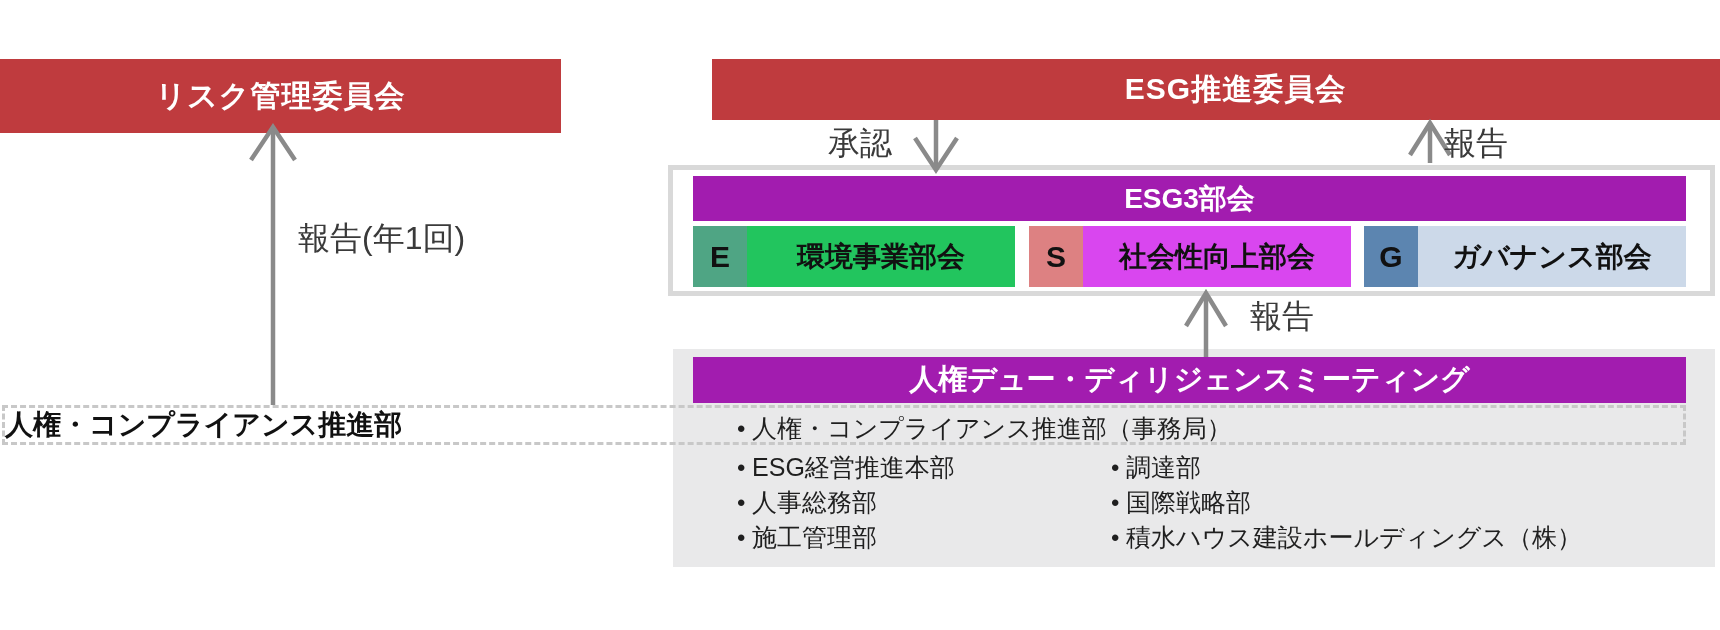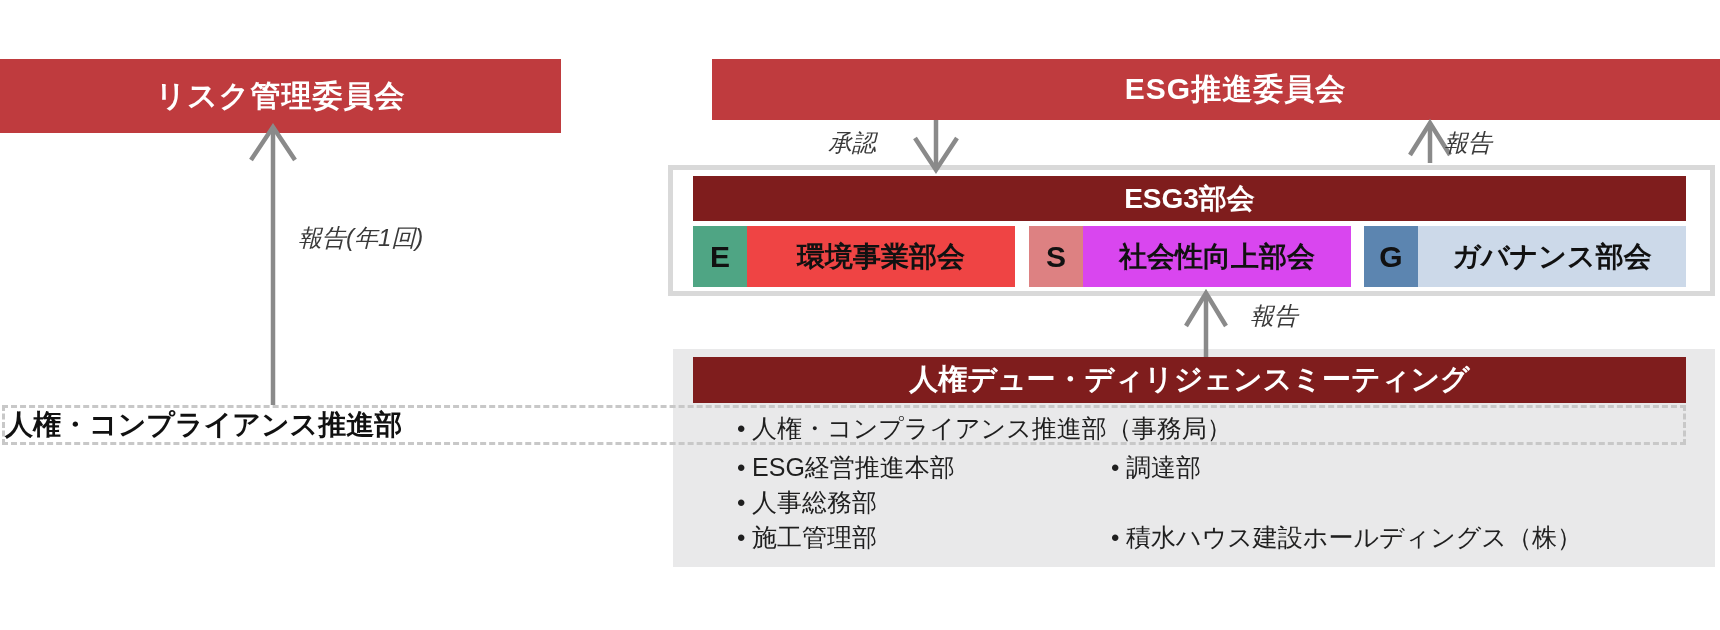--- a/index.html
+++ b/index.html
@@ -22,41 +22,41 @@
   #left-banner{left:0;top:59px;width:561px;height:74px;}
   #right-banner{left:668px;top:59px;width:1047px;height:61px;margin-left:44px;}
 
   #esg3-box{
     left:668px;top:165px;width:1047px;height:131px;
     background:#ffffff;
     border:5px solid #d9d9d9;
     box-sizing:border-box;
   }
   .black-header{
-    background:#7f1d1d;color:#ffffff;
+    background:#a21caf;color:#ffffff;
     font-weight:bold;
     display:flex;align-items:center;justify-content:center;
   }
   #esg3-header{left:693px;top:176px;width:993px;height:45px;font-size:28px;z-index:2;}
   .subcol{top:226px;height:61px;display:flex;z-index:2;}
   .subcol .sq{
     width:54px;height:61px;
     display:flex;align-items:center;justify-content:center;
     font-weight:bold;font-size:30px;color:#111111;
     flex:0 0 54px;
   }
   .subcol .body{
     flex:1;display:flex;align-items:center;justify-content:center;
     font-weight:bold;font-size:28px;color:#111111;
   }
   #subcol-e{left:693px;width:322px;}
   #subcol-s{left:1029px;width:322px;}
   #subcol-g{left:1364px;width:322px;}
   #sq-e{background:#4fa584;}
-  #body-e{background:#ef4444;}
+  #body-e{background:#22c55e;}
   #sq-s{background:#dd8182;}
   #body-s{background:#d946ef;}
   #sq-g{background:#5c85b0;}
   #body-g{background:#ccd9e9;}
 
   #gray-box{
     left:673px;top:349px;width:1042px;height:218px;
     background:#e9e9ea;
   }
   #meeting-header{left:693px;top:357px;width:993px;height:46px;font-size:29px;z-index:2;}
@@ -74,22 +74,22 @@
     z-index:5;
     background:transparent;
     display:flex;align-items:center;
   }
   #dashed-label{
     font-weight:bold;font-size:28px;color:#111111;
     white-space:nowrap;
   }
 
   .arrow-label{
-    font-size:24px;color:#3a3a3a;
-    white-space:nowrap;z-index:3;line-height:32px;font-style:italic;
+    font-size:32px;color:#3a3a3a;
+    white-space:nowrap;z-index:3;line-height:32px;
   }
   #label-report-left{left:298px;top:222px;}
   #label-approval{left:828px;top:127px;}
   #label-report-top{left:1444px;top:127px;}
   #label-report-mid{left:1250px;top:300px;}
 
   #arrow-svg{left:0;top:0;width:1720px;height:630px;z-index:3;pointer-events:none;}
   #arrow-svg path{stroke:#8a8a8a;stroke-width:4.5;fill:none;}
 </style>
 </head>
@@ -151,19 +151,20 @@
     <span>人権デュー・ディリジェンスミーティング</span>
   </div>
 
   <div class="abs bullet" style="left:737px;top:411px;">人権・コンプライアンス推進部（事務局）</div>
 
   <div class="abs bullet" style="left:737px;top:450px;">ESG経営推進本部</div>
   <div class="abs bullet" style="left:737px;top:520px;">施工管理部</div>
   <div class="abs bullet" style="left:737px;top:485px;">人事総務部</div>
 
   <div class="abs bullet" style="left:1111px;top:450px;">調達部</div>
+  <div class="abs bullet" style="left:1111px;top:485px;">国際戦略部</div>
   <div class="abs bullet" style="left:1111px;top:520px;">積水ハウス建設ホールディングス（株）</div>
 
   <div id="dashed-box" class="abs">
     <span id="dashed-label">人権・コンプライアンス推進部</span>
   </div>
 
 </div>
 
 </body></html>

